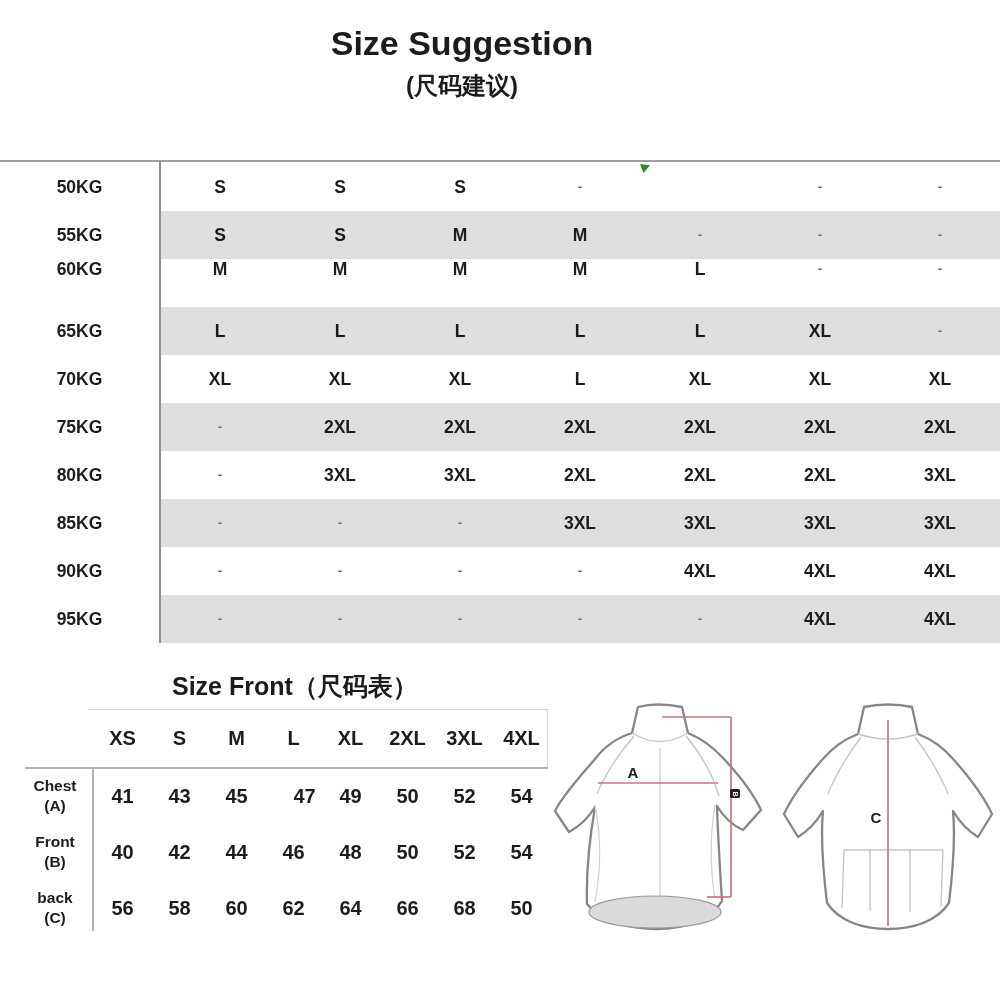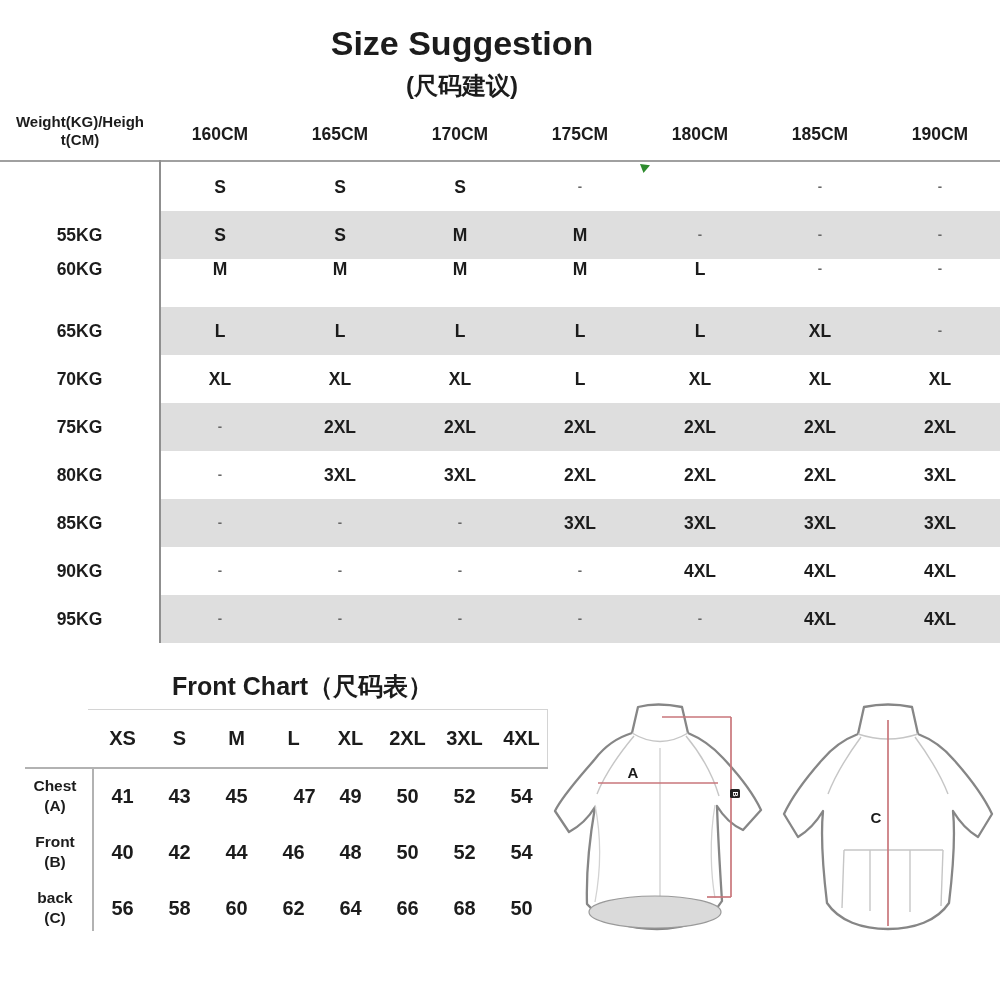--- a/index.html
+++ b/index.html
@@ -34,42 +34,28 @@
   svg text{font-family:"Liberation Sans",sans-serif;font-weight:bold;}
 </style>
 </head>
 <body>
 
 <div id="stage">
 
   <div class="abs main-title">Size Suggestion</div>
   <div class="abs main-subtitle">(尺码建议)</div>
 
-  <div class="abs mt-header">
-    <div class="abs mt-corner">
-      <div>Weight(KG)/Heigh</div>
-      <div>t(CM)</div>
-    </div>
-    <div id="mt-colheads">
-        <div class="abs mt-colhead" style="left: 160px;">160CM</div>
-        <div class="abs mt-colhead" style="left: 280px;">165CM</div>
-        <div class="abs mt-colhead" style="left: 400px;">170CM</div>
-        <div class="abs mt-colhead" style="left: 520px;">175CM</div>
-        <div class="abs mt-colhead" style="left: 640px;">180CM</div>
-        <div class="abs mt-colhead" style="left: 760px;">185CM</div>
-        <div class="abs mt-colhead" style="left: 880px;">190CM</div>
-      </div>
-  </div>
 
   <div class="abs mt-topline"></div>
   <div class="abs mt-vline"></div>
   <div class="abs marker" id="green-marker" style="background: rgb(46, 139, 46);"></div>
 
   <div class="abs mt-rows" id="mt-rows">
       <div class="mt-row" style="top: 0px;">
+        <div class="mt-rowlabel">50KG</div>
         <div class="mt-cell" style="left: 160px;">S</div>
         <div class="mt-cell" style="left: 280px;">S</div>
         <div class="mt-cell" style="left: 400px;">S</div>
         <div class="mt-cell dash" style="left: 520px;">-</div>
         <div class="mt-cell" style="left: 640px;"></div>
         <div class="mt-cell dash" style="left: 760px;">-</div>
         <div class="mt-cell dash" style="left: 880px;">-</div>
       </div>
       <div class="mt-row" style="top: 48px;">
         <div class="stripe" style="background: rgb(222, 222, 222);"></div>
@@ -161,21 +147,21 @@
         <div class="mt-cell dash" style="left: 160px;">-</div>
         <div class="mt-cell dash" style="left: 280px;">-</div>
         <div class="mt-cell dash" style="left: 400px;">-</div>
         <div class="mt-cell dash" style="left: 520px;">-</div>
         <div class="mt-cell dash" style="left: 640px;">-</div>
         <div class="mt-cell" style="left: 760px;">4XL</div>
         <div class="mt-cell" style="left: 880px;">4XL</div>
       </div>
     </div>
 
-  <div class="abs sc-title">Front Chart（尺码表）</div>
+  <div class="abs sc-title">Size Front（尺码表）</div>
   <div class="abs sc-topborder"></div>
   <div class="abs sc-rightborder"></div>
   <div class="abs sc-underline"></div>
   <div class="abs sc-vline"></div>
   <div id="sc-colheads">
       <div class="abs sc-colhead" style="left: 94px;">XS</div>
       <div class="abs sc-colhead" style="left: 151px;">S</div>
       <div class="abs sc-colhead" style="left: 208px;">M</div>
       <div class="abs sc-colhead" style="left: 265px;">L</div>
       <div class="abs sc-colhead" style="left: 322px;">XL</div>

